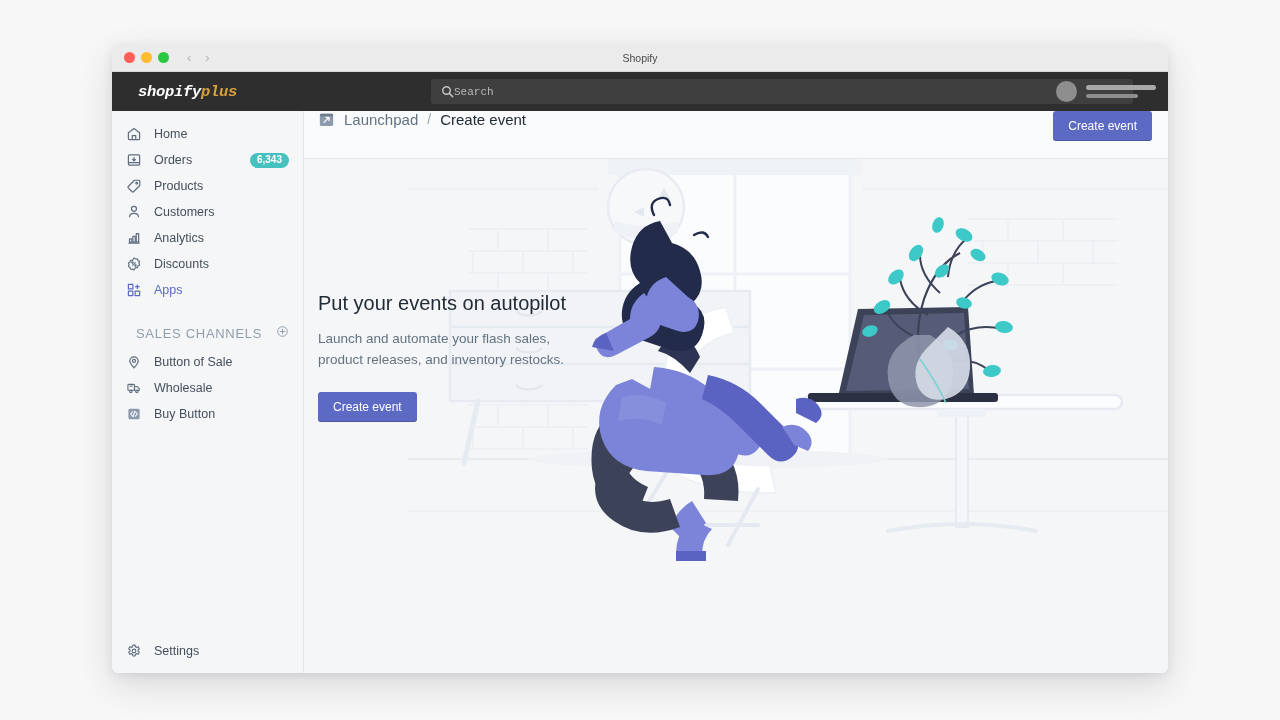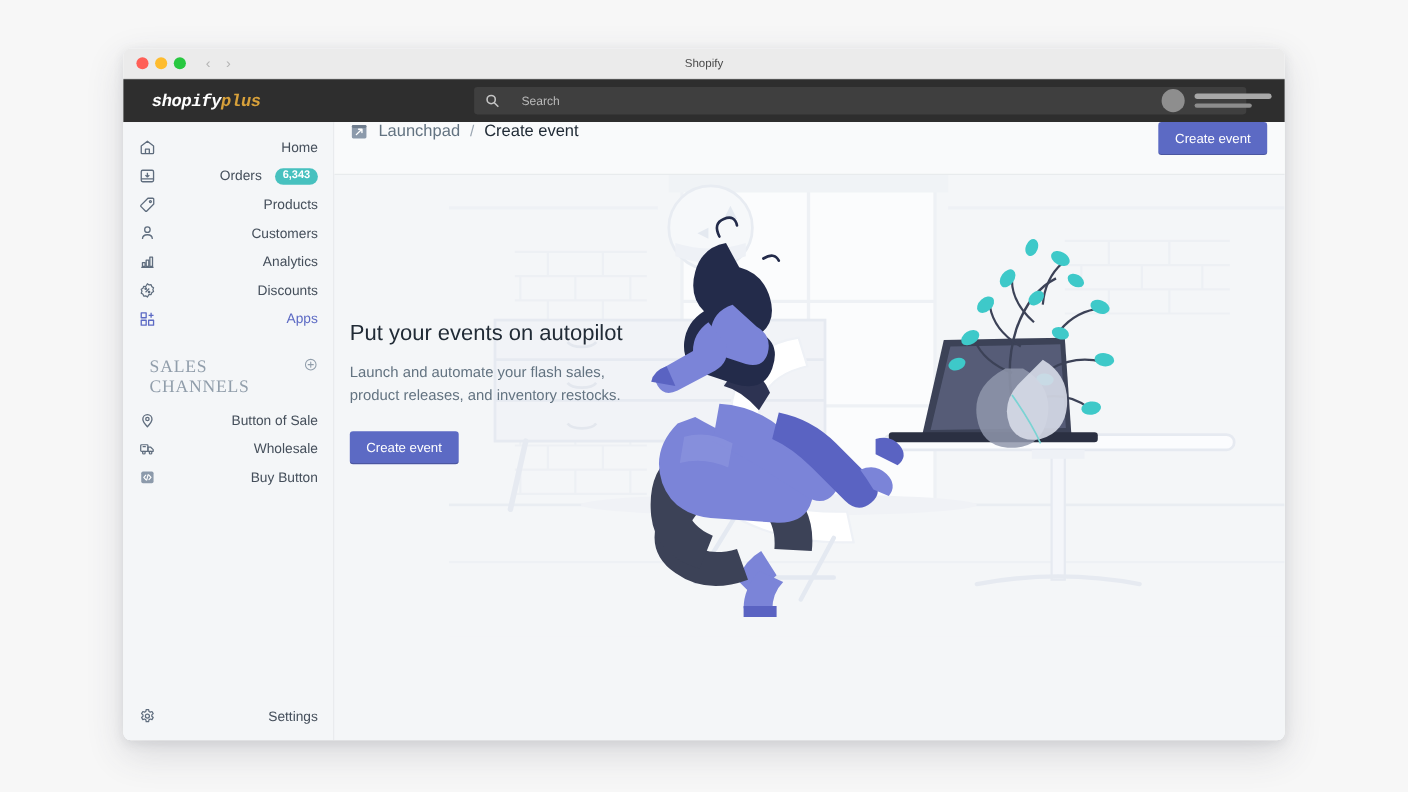--- a/index.html
+++ b/index.html
@@ -49,21 +49,21 @@
     font-family: Liberation Mono, monospace;
     font-style: italic; font-weight: bold;
     font-size: 15.5px; color: #ffffff; letter-spacing: -.3px;
     white-space: nowrap;
   }
   .logo .plus { color: #d8a13a; }
   .searchwrap {
     position: absolute; left: 319px; top: 7px;
     width: 702px; height: 25px;
     background: #3f3f3f; border-radius: 3px;
-    display: flex; align-items: center; padding: 0 10px; gap: 20px;
+    display: flex; align-items: center; padding: 0 10px; gap: 0; font-family: Liberation Mono, monospace;
   }
   .searchwrap svg { flex: none; }
   .searchtext { font-size: 11px; color: #b9b9b9; }
   .account {
     position: absolute; right: 12px; top: 0; height: 39px;
     display: flex; align-items: center; gap: 9px;
   }
   .avatar { width: 21px; height: 21px; border-radius: 50%; background: #8e8e8e; }
   .acctbars { display: flex; flex-direction: column; gap: 4px; }
   .bar1 { width: 70px; height: 5px; border-radius: 3px; background: #a8a8a8; }
@@ -82,31 +82,31 @@
   }
   .navitem {
     display: flex; align-items: center; gap: 12px;
     height: 26px; padding: 0 14px 0 13px;
     color: #454f5b; font-size: 12.5px;
     cursor: default;
   }
   .navitem .ico { width: 17px; height: 17px; display: flex; align-items: center; justify-content: center; flex: none; }
   .navitem.active { color: #5c6ac4; }
   .navitem.active .ico svg { stroke: #5c6ac4; fill: none; }
-  .navitem .label { flex: 1; white-space: nowrap; text-align: right; }
+  .navitem .label { flex: 1; white-space: nowrap; }
   .badge {
     background: #47c1bf; color: #fff;
     font-size: 10px; font-weight: bold;
     border-radius: 9px; padding: 2px 7px 3px; line-height: 1;
   }
   .sectionhead {
-    display: flex; align-items: flex-start; justify-content: space-between;
+    display: flex; align-items: flex-end; justify-content: space-between;
     padding: 22px 14px 8px 24px;
-    font-size: 16px; letter-spacing: .7px;
-    color: #919eab; font-weight: normal; font-family: Liberation Serif, serif;
+    font-size: 13px; letter-spacing: .7px;
+    color: #919eab; font-weight: normal;
   }
   .spacer { flex: 1; }
   .settingsrow { padding-bottom: 18px; }
 
   
   .main { flex: 1; display: flex; flex-direction: column; background: #f4f6f8; position: relative; }
   .mainheader {
     height: 48px; background: #f9fafb;
     border-bottom: 1px solid #e6e9ec;
     display: flex; align-items: flex-start;

